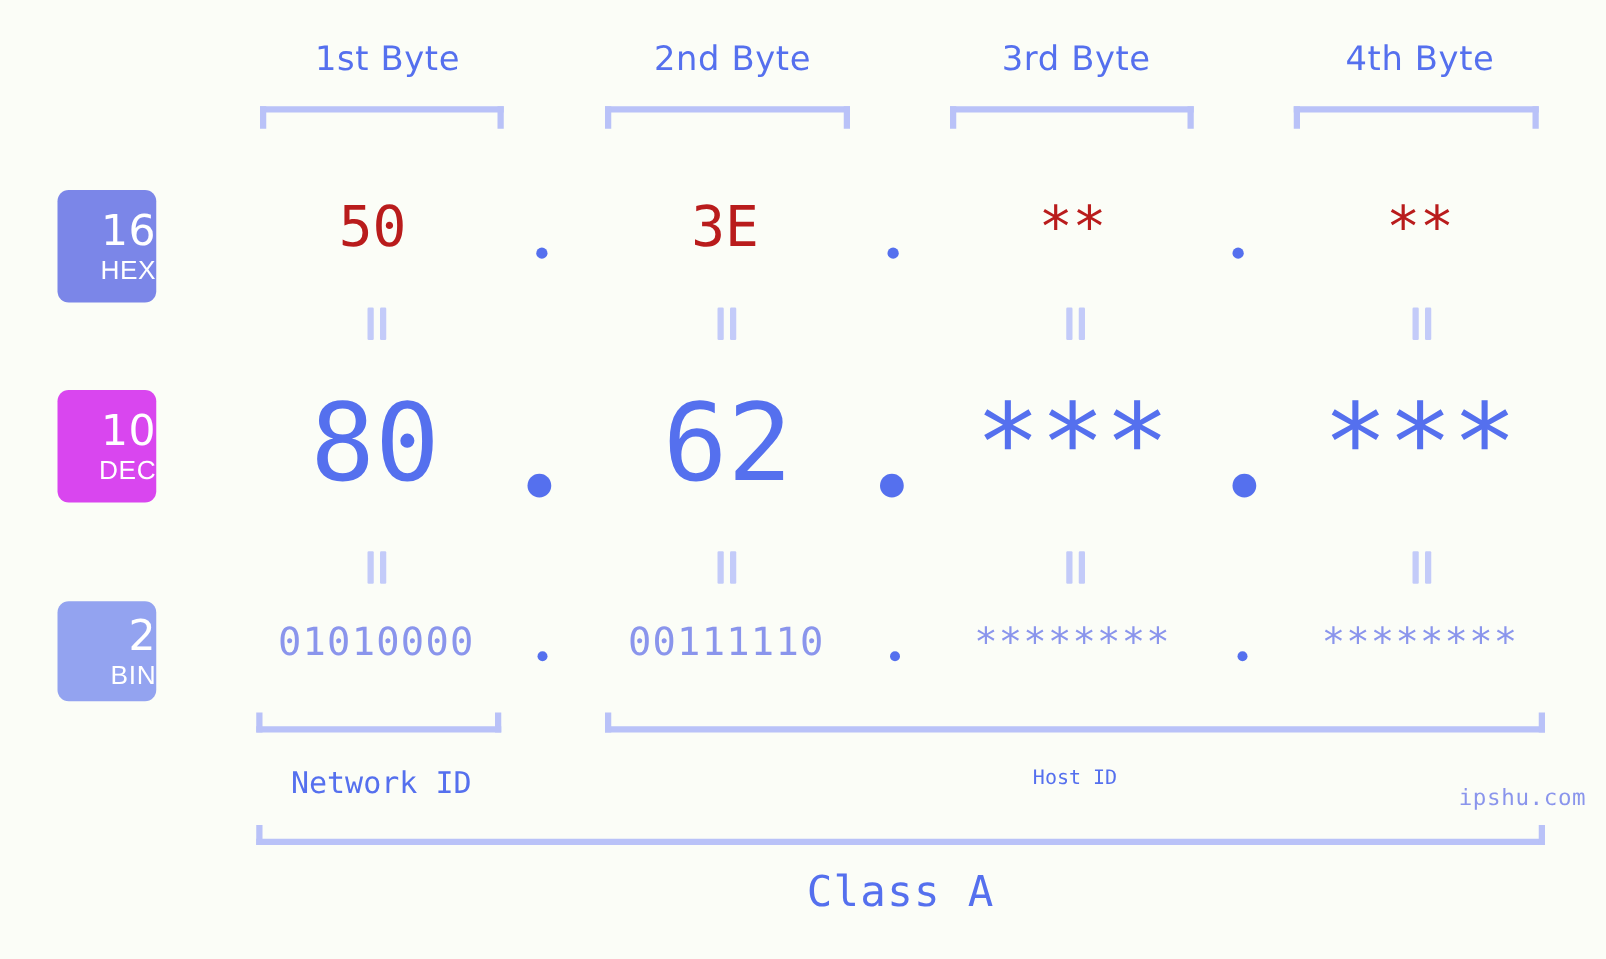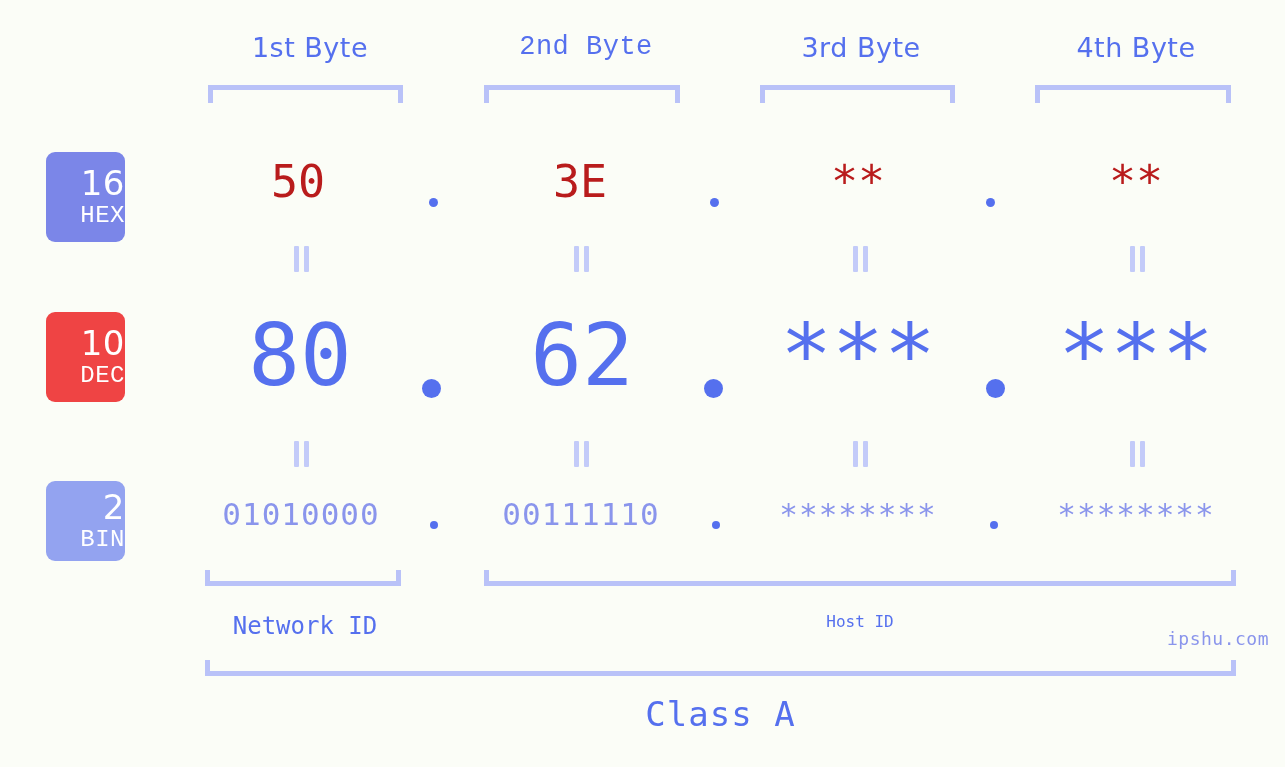--- a/index.html
+++ b/index.html
@@ -67,27 +67,27 @@
     justify-content: center;
     line-height: 1;
   }
   .badge .num {
     font-size: 34px;
     font-family: "DejaVu Sans", sans-serif;
     font-weight: 400;
     letter-spacing: 0.5px;
   }
   .badge .lbl {
-    font-size: 24px;
-    font-family: Liberation Mono, monospace;
+    font-size: 21px;
+    font-family: Liberation Sans, sans-serif;
     margin-top: 4px;
     letter-spacing: 0.5px;
   }
   #badge-hex { top: 152px; height: 90px; background: #7b86e8; }
-  #badge-dec { top: 312px; height: 90px; background: #ef4444; }
+  #badge-dec { top: 312px; height: 90px; background: #d946ef; }
   #badge-bin { top: 481px; height: 80px; background: #93a3f0; }
 
   
   .val {
     position: absolute;
     width: 220px;
     text-align: center;
     font-family: "DejaVu Sans Mono", monospace;
     white-space: nowrap;
   }
@@ -174,21 +174,21 @@
     color: #8a95ec;
     letter-spacing: 0.5px;
   }
 </style>
 </head>
 <body>
 
 <div id="stage">
 
   <div class="byte-head" style="left:200px;">1st Byte</div>
-  <div class="byte-head" style="left:476px;font-family:Liberation Mono, monospace;">2nd Byte</div>
+  <div class="byte-head" style="left:476px;">2nd Byte</div>
   <div class="byte-head" style="left:751px;">3rd Byte</div>
   <div class="byte-head" style="left:1026px;text-align:center;">4th Byte</div>
 
   <div class="top-bracket" style="left:208px; width:195px;"></div>
   <div class="top-bracket" style="left:484px; width:196px;"></div>
   <div class="top-bracket" style="left:760px; width:195px;"></div>
   <div class="top-bracket" style="left:1035px; width:196px;"></div>
 
   <div class="badge" id="badge-hex">
     <span class="num">16</span>

